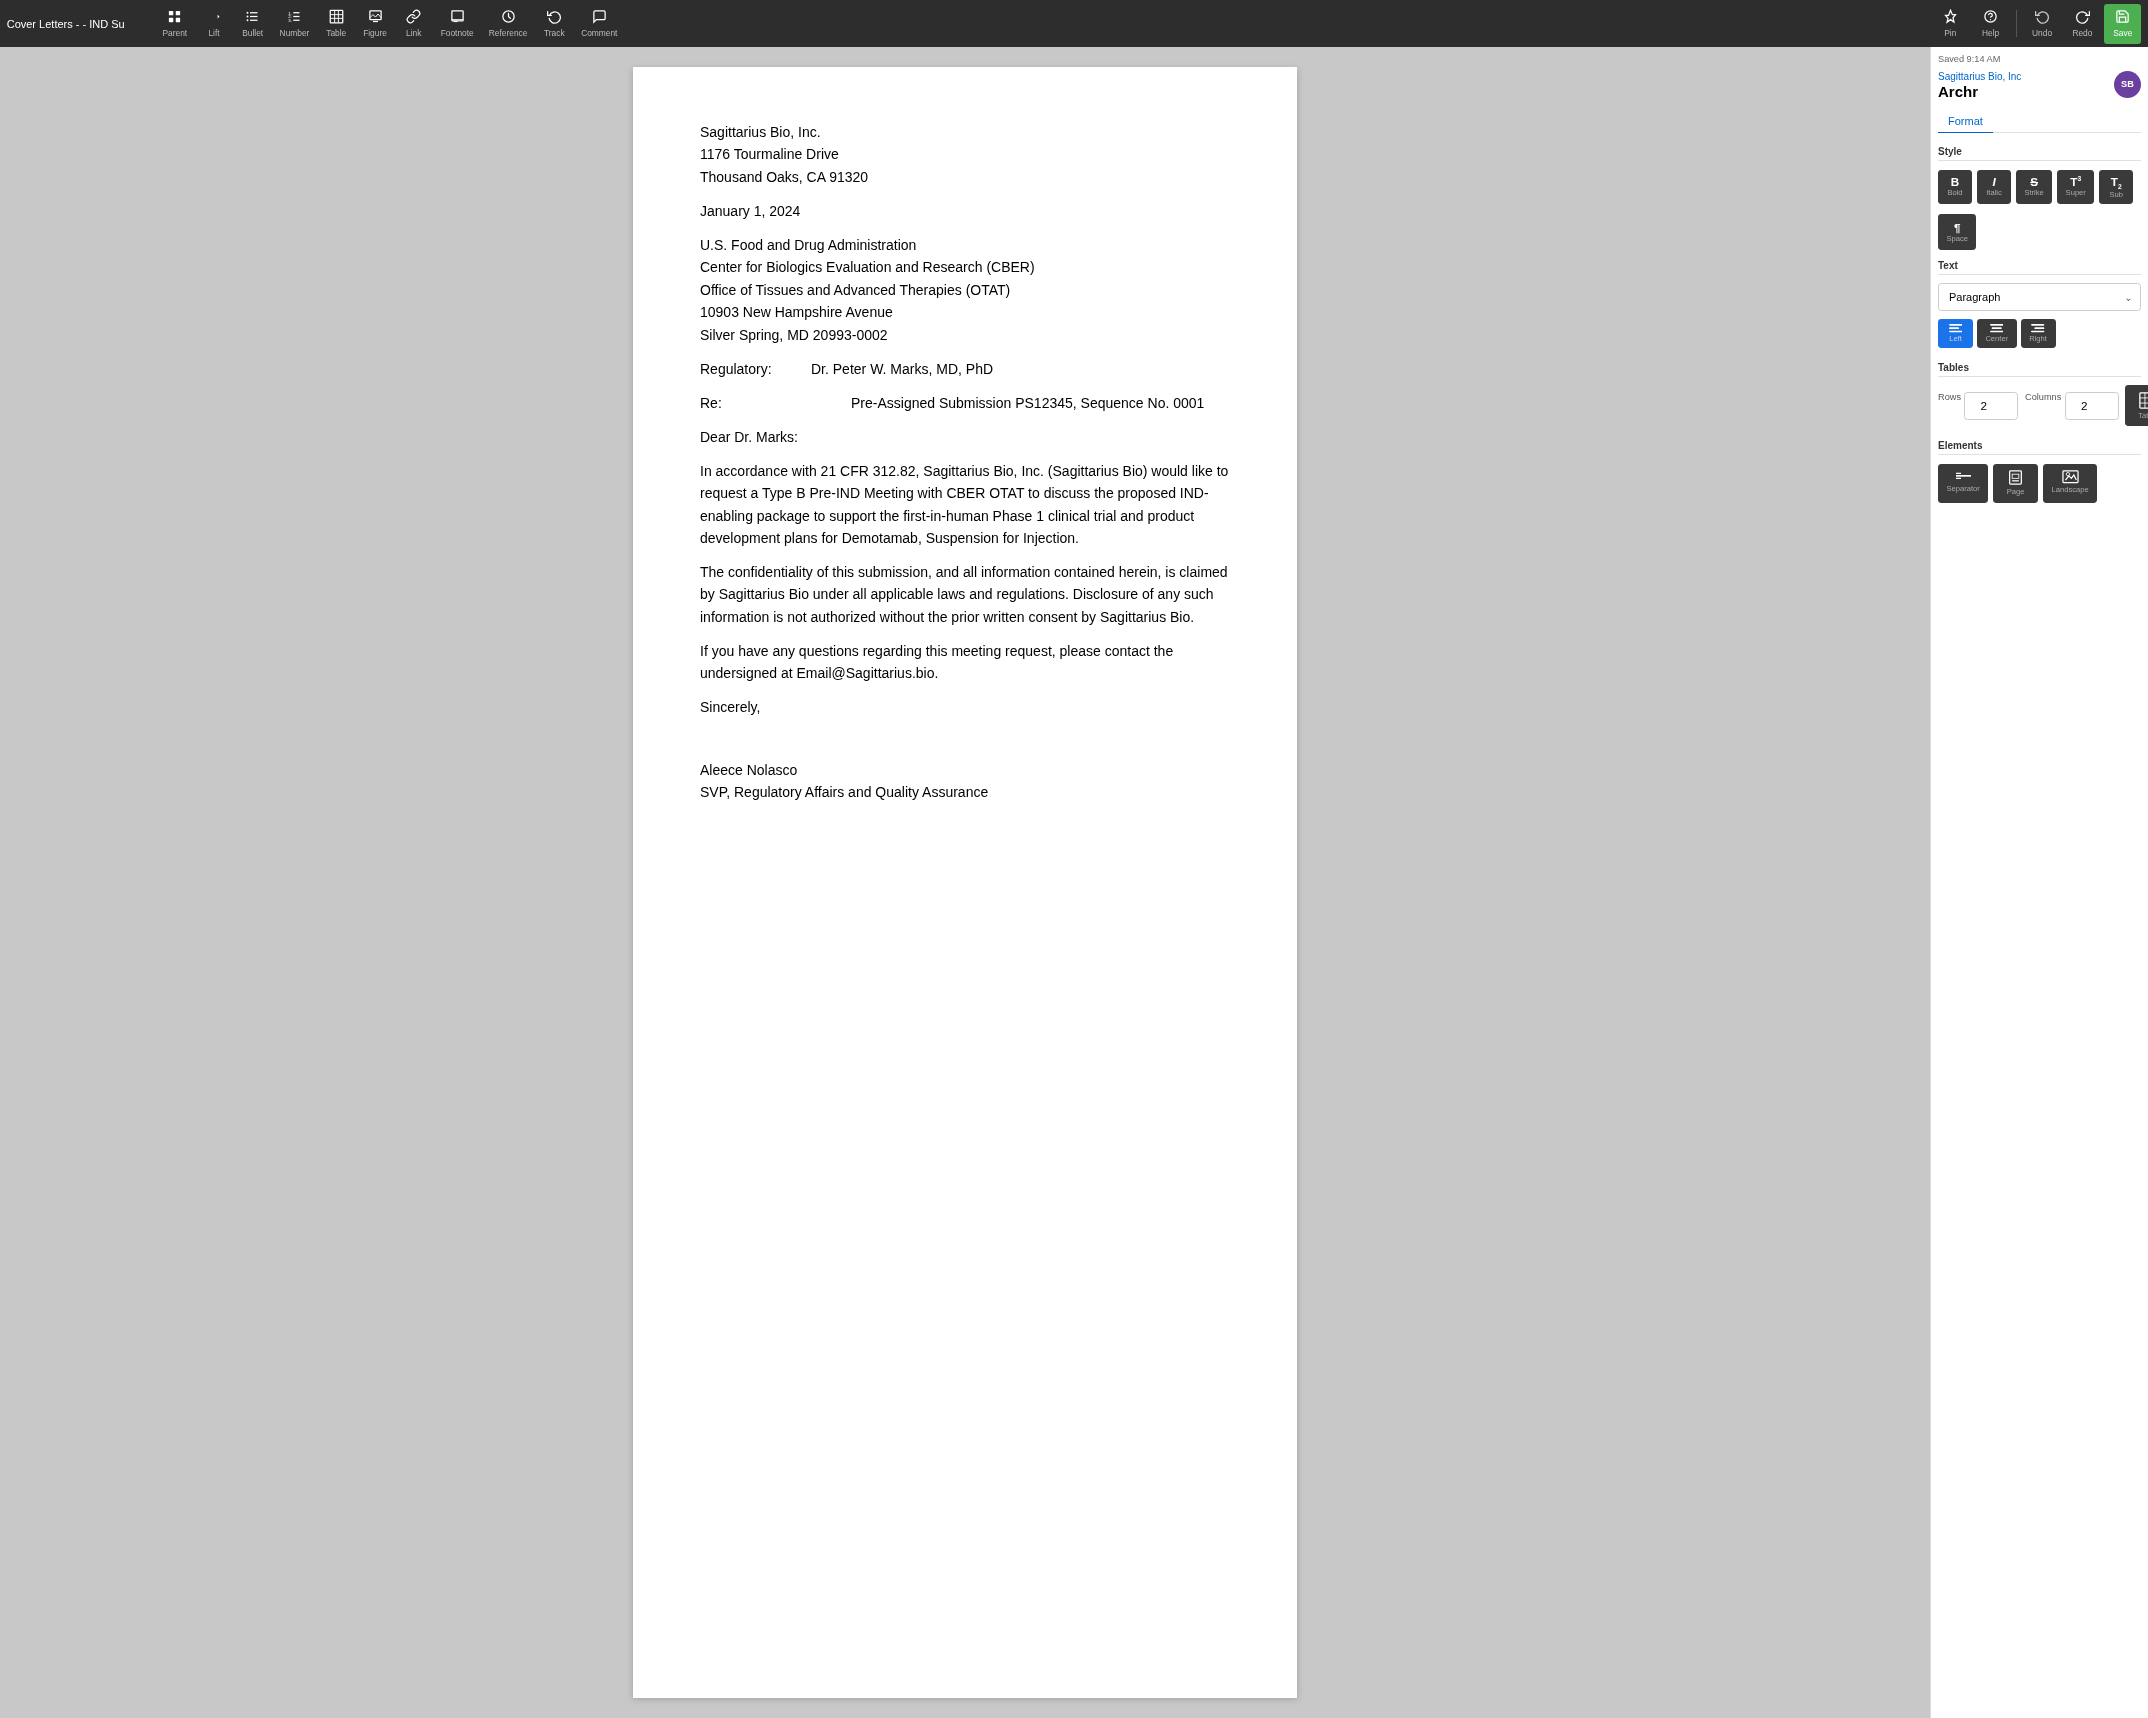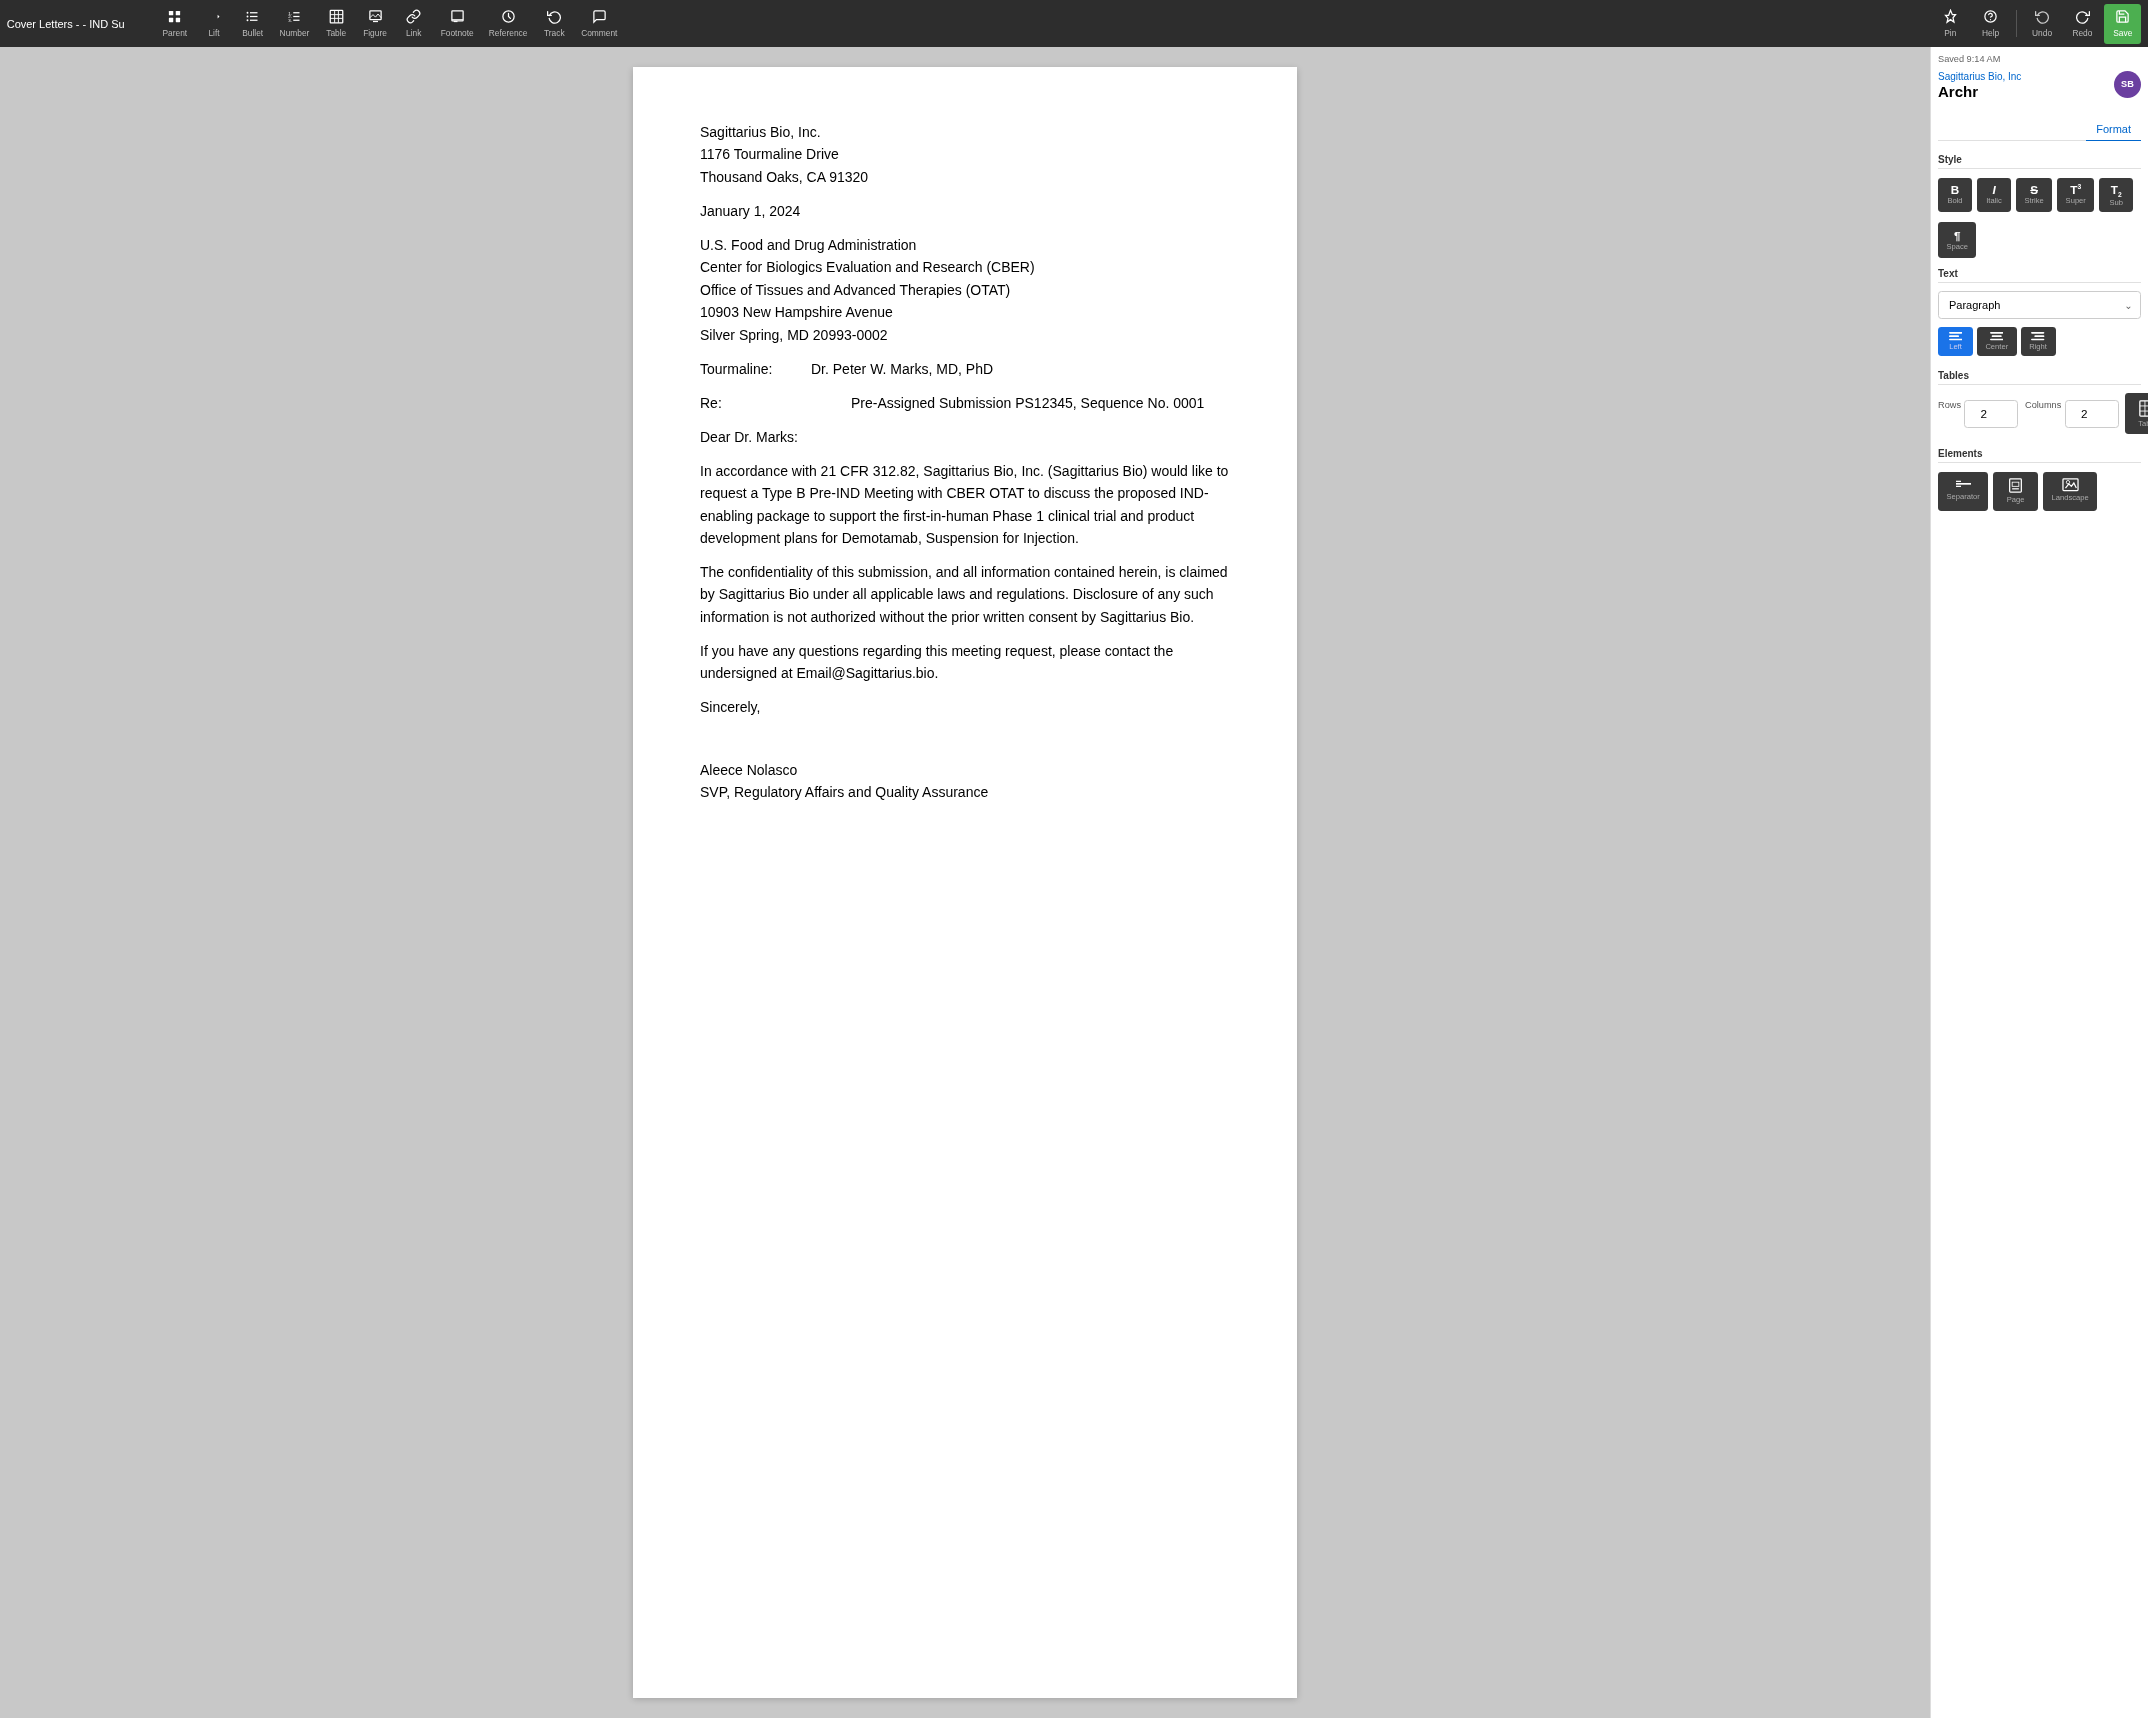--- a/index.html
+++ b/index.html
@@ -73,21 +73,21 @@
     .panel-saved { font-size: 9.2px; color: #666; }
     .panel-org { font-size: 10px; color: #0066cc; font-weight: 500; margin-bottom: 1.7px; }
     .panel-title { font-size: 15px; font-weight: 600; color: #000; }
     .panel-avatar {
       width: 27px; height: 27px; border-radius: 50%;
       background: #6b3fa0; color: #fff;
       display: flex; align-items: center; justify-content: center;
       font-size: 9.2px; font-weight: 700;
     }
 
-    .panel-tabs { display: flex; border-bottom: 1.7px solid #e0e0e0; margin-bottom: 13.4px; margin-top: 18px; justify-content: flex-end; }
+    .panel-tabs { display: flex; border-bottom: 1.7px solid #e0e0e0; margin-bottom: 13.4px; margin-top: 10px; }
     .panel-tab {
       padding: 5px 10px; font-size: 11px; font-weight: 500; cursor: pointer;
       color: #666;
     }
     .panel-tab.active { color: #0066cc; border-bottom: 1.7px solid #0066cc; margin-bottom: -1.7px; }
 
     .panel-section-label {
       font-size: 10px; font-weight: 600; color: #333;
       margin-bottom: 8.4px; padding-bottom: 3.4px;
       border-bottom: 0.8px solid #e0e0e0;
@@ -349,21 +349,21 @@
 
       <div class="address-block">
         <div>U.S. Food and Drug Administration</div>
         <div>Center for Biologics Evaluation and Research (CBER)</div>
         <div>Office of Tissues and Advanced Therapies (OTAT)</div>
         <div>10903 New Hampshire Avenue</div>
         <div>Silver Spring, MD 20993-0002</div>
       </div>
 
       <div class="doc-field-line" style="margin-bottom:11.7px;">
-        <span class="doc-field-label">Tourmaline:</span>
+        <span class="doc-field-label">Regulatory:</span>
         <span class="doc-field-value" style="padding-left:27px;">Dr. Peter W. Marks, MD, PhD</span>
       </div>
 
       <div class="doc-field-line" style="margin-bottom:11.7px;">
         <span class="doc-field-label">Re:</span>
         <span class="doc-field-value" style="padding-left:67px;">Pre-Assigned Submission PS12345, Sequence No. 0001</span>
       </div>
 
       <p>Dear Dr. Marks:</p>
 

